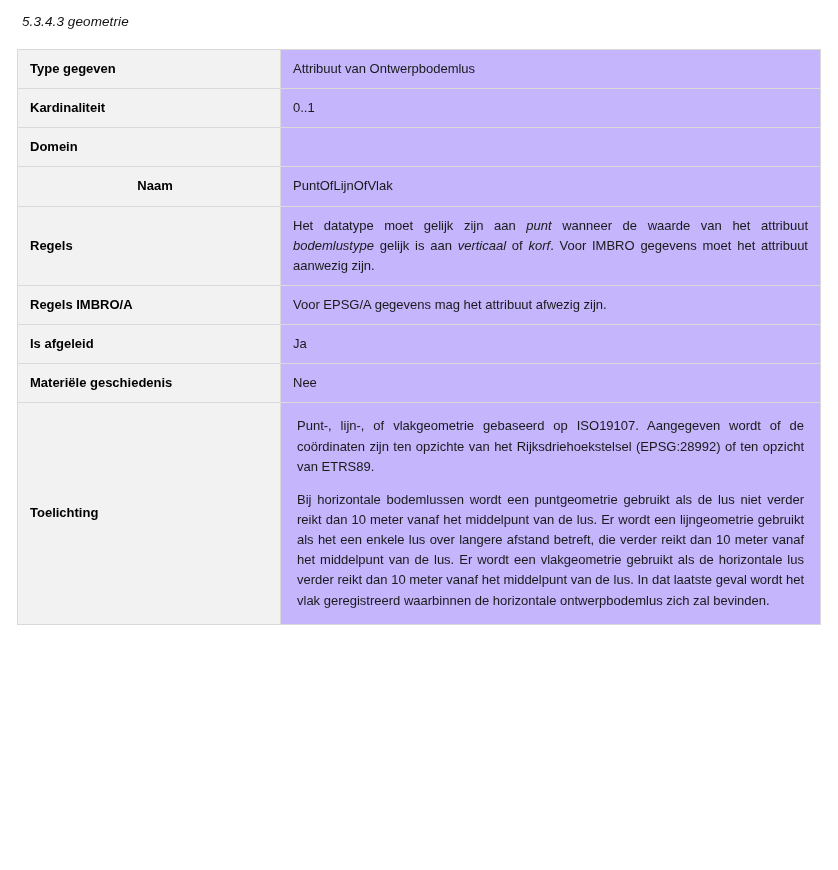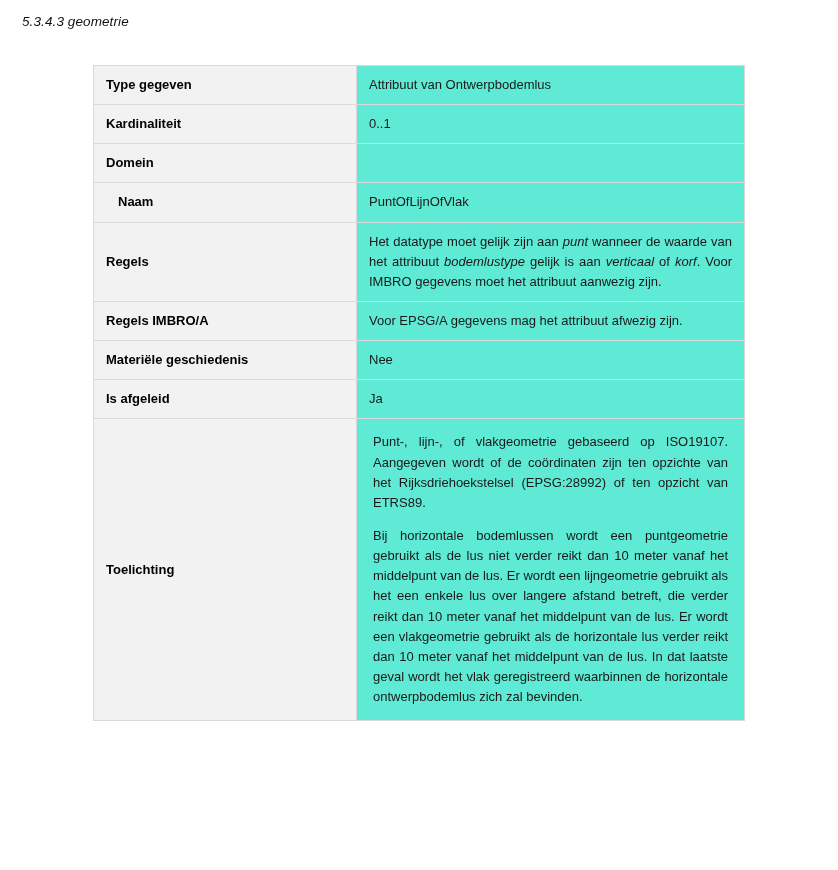--- a/index.html
+++ b/index.html
@@ -16,25 +16,25 @@
   }
   .page {
     width: 838px;
     box-sizing: border-box;
     padding: 10px 12px 0 12px;
   }
   .section-heading {
     font-style: italic;
     font-size: 13.5px;
     color: #111111;
-    margin: 4px 0 36px 10px;
+    margin: 4px 0 20px 10px;
     letter-spacing: 0.1px;
   }
   table.spec {
-    width: 652px;
+    width: 804px;
     margin: 0 auto;
     border-collapse: collapse;
     table-layout: fixed;
     border: 1px solid #d0d0d0;
     background: #ffffff;
   }
   table.spec td {
     border: 1px solid #d9d9d9;
     vertical-align: middle;
     padding: 9px 12px;
@@ -43,23 +43,24 @@
   }
   td.label {
     width: 238px;
     font-weight: bold;
     background: #f2f2f2;
     color: #000000;
     vertical-align: middle;
   }
   td.label.indent {
     padding-left: 24px;
+    text-align: center;
   }
   td.value {
-    background: #5eead4;
+    background: #c4b5fd;
     color: #1a1a1a;
     text-align: justify;
     text-justify: inter-word;
   }
   td.value p {
     margin: 4px;
   }
   td.value p + p {
     margin-top: 13px;
   }
@@ -105,27 +106,27 @@
           <span>Het datatype moet gelijk zijn aan </span><em>punt</em><span> wanneer de waarde van het attribuut </span><em>bodemlustype</em><span> gelijk is aan </span><em>verticaal</em><span> of </span><em>korf</em><span>. Voor IMBRO gegevens moet het attribuut aanwezig zijn.</span>
         </td>
       </tr>
 
       <tr class="row-tall">
         <td class="label">Regels IMBRO/A</td>
         <td class="value">Voor EPSG/A gegevens mag het attribuut afwezig zijn.</td>
       </tr>
 
       <tr>
-        <td class="label">Materiële geschiedenis</td>
-        <td class="value">Nee</td>
+        <td class="label">Is afgeleid</td>
+        <td class="value">Ja</td>
       </tr>
 
       <tr>
-        <td class="label">Is afgeleid</td>
-        <td class="value">Ja</td>
+        <td class="label">Materiële geschiedenis</td>
+        <td class="value">Nee</td>
       </tr>
 
       <tr>
         <td class="label">Toelichting</td>
         <td class="value value-just">
           <p>Punt-, lijn-, of vlakgeometrie gebaseerd op ISO19107. Aangegeven wordt of de coördinaten zijn ten opzichte van het Rijksdriehoekstelsel (EPSG:28992) of ten opzicht van ETRS89.</p>
           <p>Bij horizontale bodemlussen wordt een puntgeometrie gebruikt als de lus niet verder reikt dan 10 meter vanaf het middelpunt van de lus. Er wordt een lijngeometrie gebruikt als het een enkele lus over langere afstand betreft, die verder reikt dan 10 meter vanaf het middelpunt van de lus. Er wordt een vlakgeometrie gebruikt als de horizontale lus verder reikt dan 10 meter vanaf het middelpunt van de lus. In dat laatste geval wordt het vlak geregistreerd waarbinnen de horizontale ontwerpbodemlus zich zal bevinden.</p>
         </td>
       </tr>
     </tbody>

